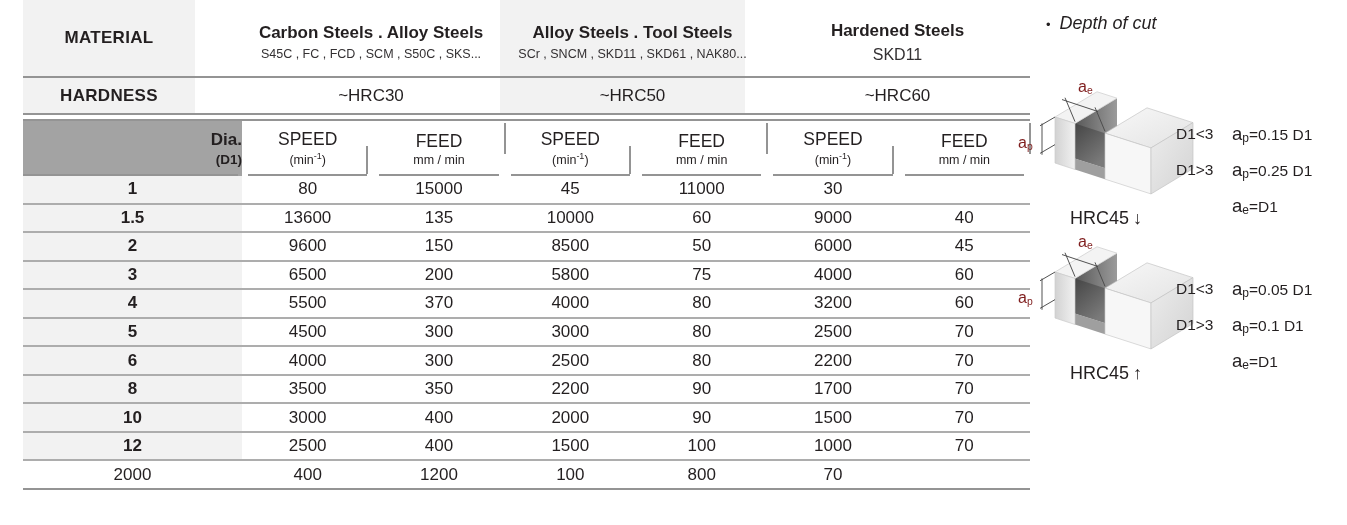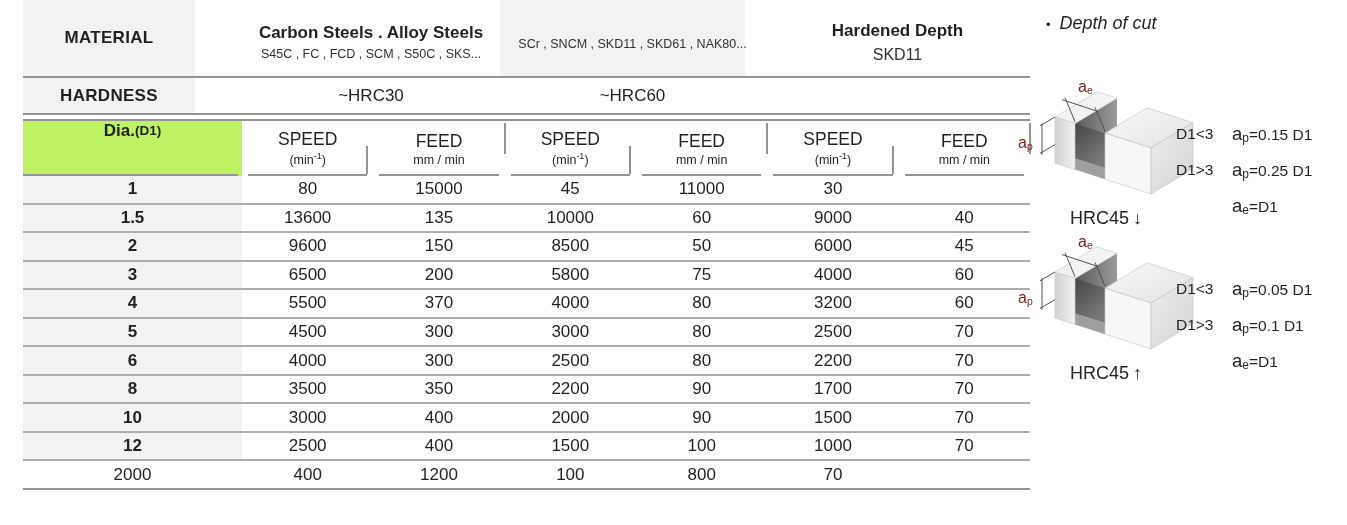--- a/index.html
+++ b/index.html
@@ -15,21 +15,21 @@
   .label-cell{display:flex;align-items:center;}
   .label-cell .lbl{display:inline-block;width:172px;text-align:center;font-weight:bold;font-size:17px;letter-spacing:.3px;}
   .bg-trim{background:linear-gradient(to right,#f2f2f2 172px,#ffffff 172px);}
   .gcell{display:flex;flex-direction:column;align-items:center;justify-content:center;padding-top:8px;}
   .gcell.band{background:linear-gradient(to right,#f2f2f2 245px,#ffffff 245px);}
   .gtitle{font-weight:bold;font-size:17px;}
   .gsub{font-size:12.5px;margin-top:4px;color:#333032;}
   .gsub.lg{font-size:16px;margin-top:5px;}
   .hval{display:flex;align-items:center;justify-content:center;font-size:17px;text-align:right;}
   .hval.band{background:linear-gradient(to right,#f2f2f2 245px,#ffffff 245px);}
-  .hlabelcell{background:#bef264;position:relative;display:flex;flex-direction:row;align-items:flex-start;justify-content:center;}
+  .hlabelcell{background:#a3a3a3;position:relative;display:flex;flex-direction:column;align-items:flex-end;justify-content:center;}
   .hlabelcell .hline{left:0;right:4px;}
   .dialbl{font-weight:bold;font-size:17px;}
   .diasub{font-weight:bold;font-size:13.5px;margin-top:2px;}
   .hcell{position:relative;display:flex;flex-direction:column;align-items:center;justify-content:center;}
   .hline{position:absolute;left:6px;right:6px;top:0;bottom:0;border-bottom:2px solid #949494;pointer-events:none;}
   .hcell.speed .hline::after{content:"";position:absolute;right:-1px;bottom:0;width:2px;height:52%;background:#949494;}
   .hcell.gstart::before{content:"";position:absolute;left:-1px;top:2px;width:2px;height:56%;background:#949494;}
   .hcell.gend::after{content:"";position:absolute;right:-1px;top:2px;width:2px;height:56%;background:#949494;}
   .htitle{font-size:17.5px;}
   .hunit{font-size:12.5px;margin-top:1px;}
@@ -96,33 +96,35 @@
 
   <div class="row-material">
     <div class="label-cell bg-trim">
       <span class="lbl">MATERIAL</span>
     </div>
     <div class="gcell">
       <span class="gtitle">Carbon Steels . Alloy Steels</span>
       <span class="gsub">S45C , FC , FCD , SCM , S50C , SKS...</span>
     </div>
     <div class="gcell band">
+      <span class="gtitle">Alloy Steels . Tool Steels</span>
       <span class="gsub">SCr , SNCM , SKD11 , SKD61 , NAK80...</span>
     </div>
     <div class="gcell">
-      <span class="gtitle">Hardened Depth</span>
+      <span class="gtitle">Hardened Steels</span>
       <span class="gsub lg">SKD11</span>
     </div>
   </div>
 
   <div class="row-hardness">
     <div class="label-cell bg-trim">
       <span class="lbl">HARDNESS</span>
     </div>
     <div class="hval">~HRC30</div>
+    <div class="hval band">~HRC50</div>
     <div class="hval">~HRC60</div>
   </div>
 
   <div class="row-diahdr">
     <div class="hlabelcell">
       <div class="hline"></div>
       <span class="dialbl">Dia.</span>
       <span class="diasub">(D1)</span>
     </div>
 

